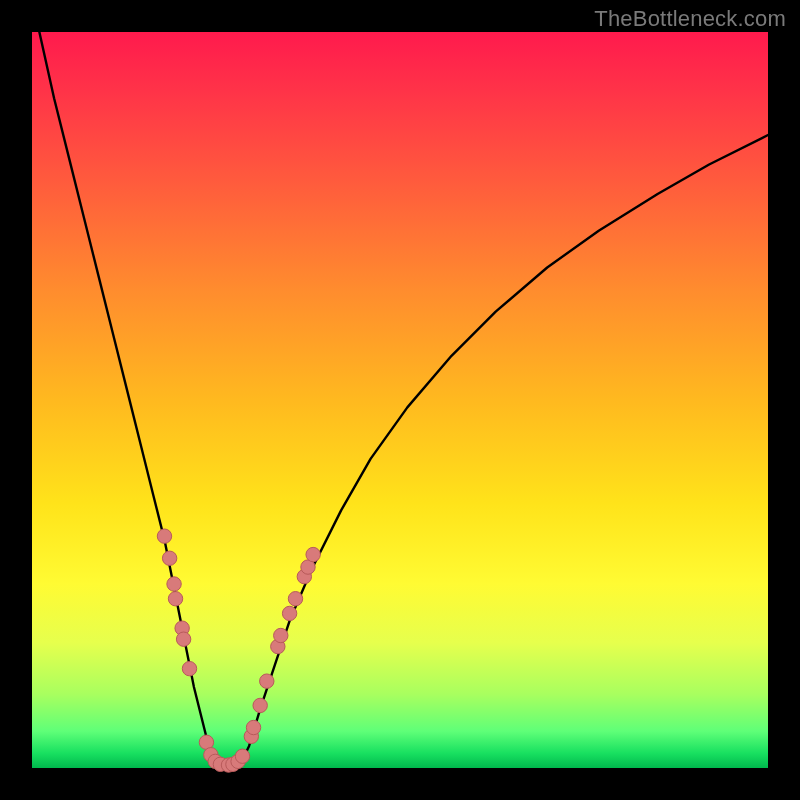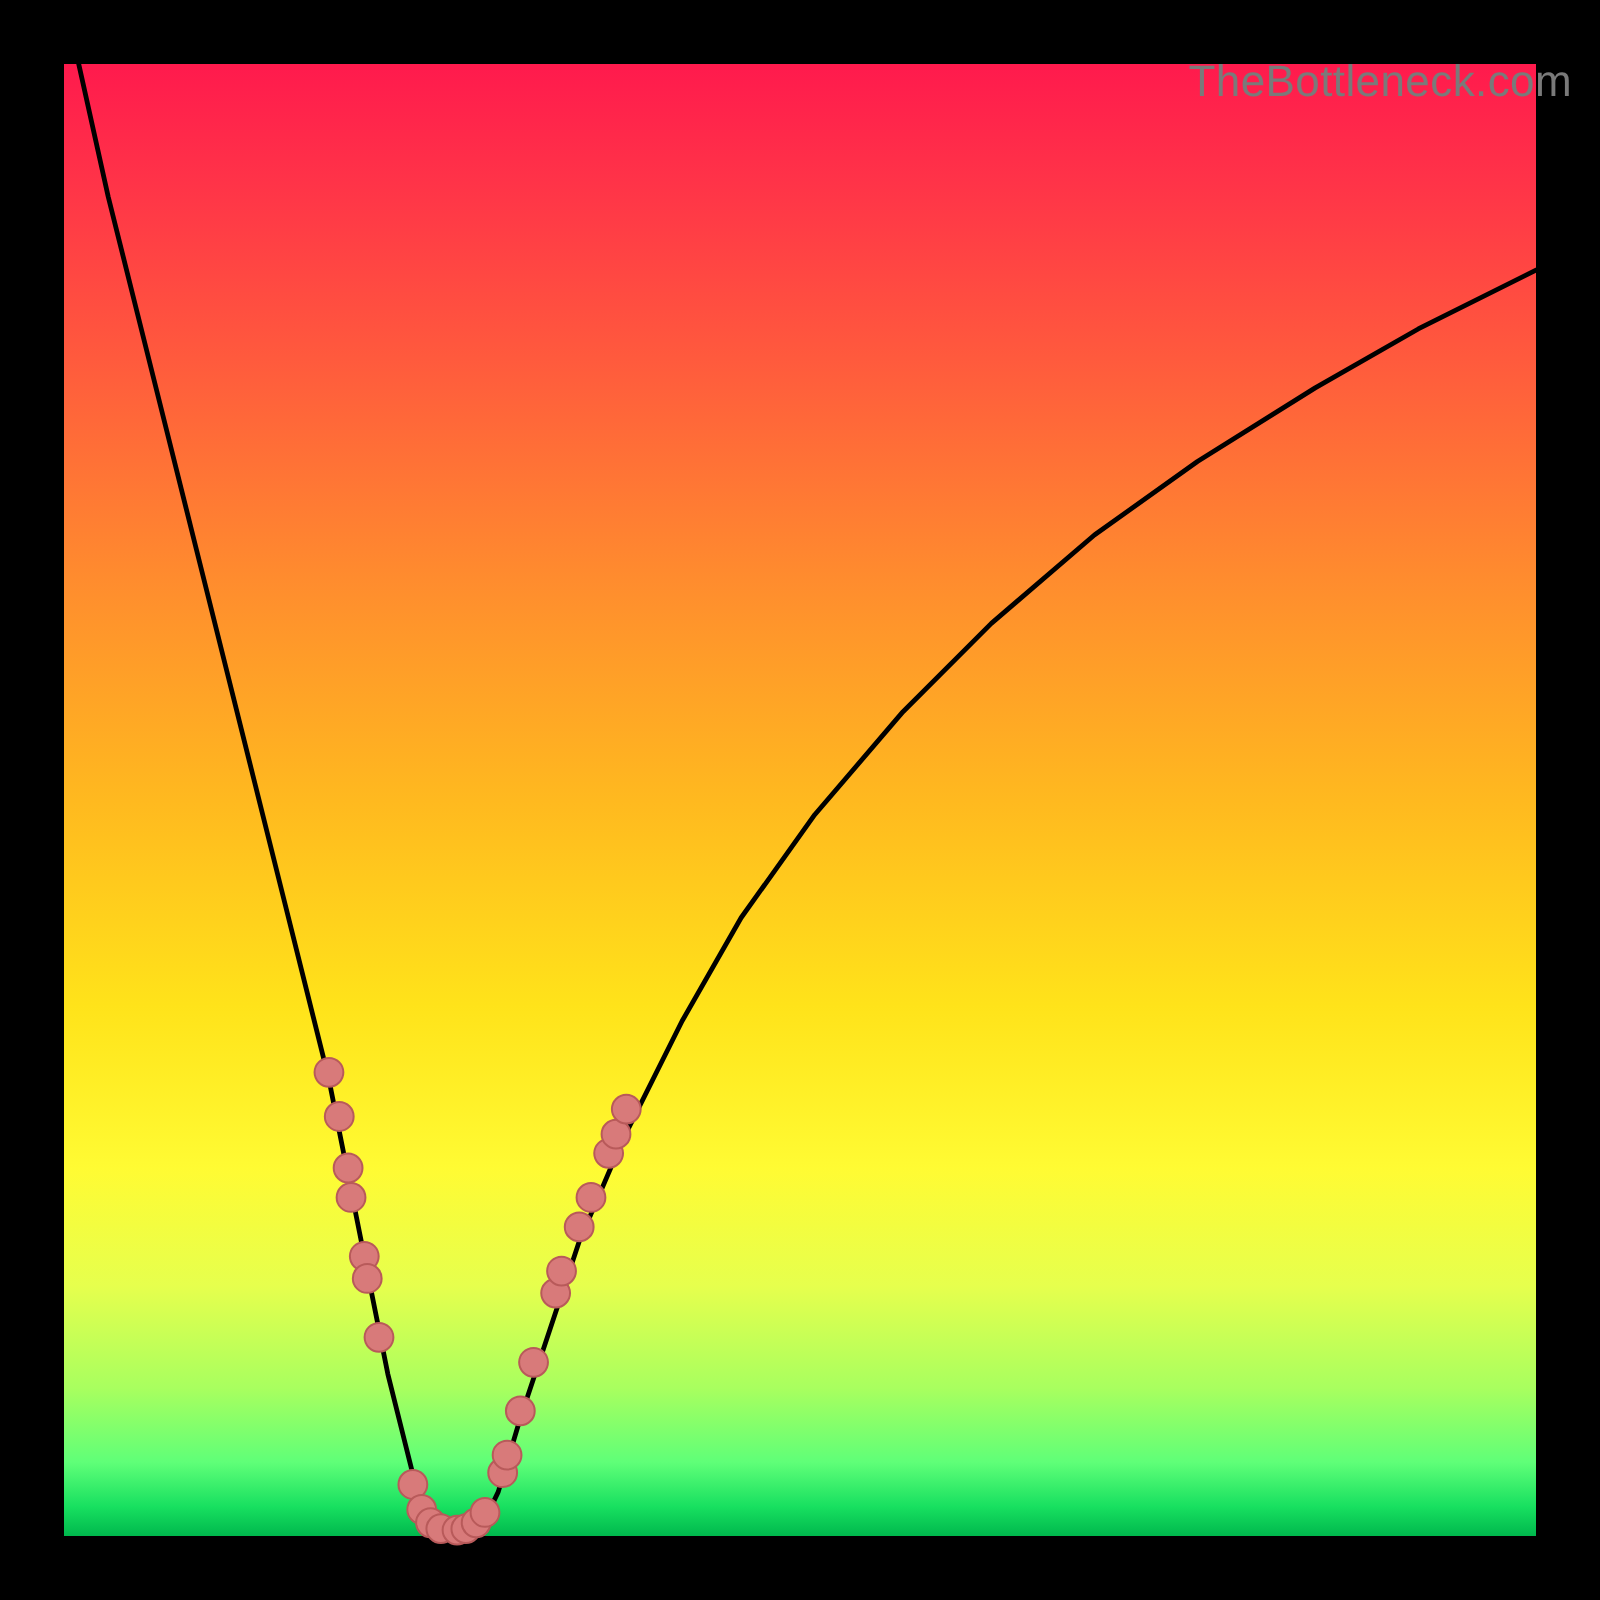--- a/index.html
+++ b/index.html
@@ -42,21 +42,20 @@
   .watermark {
     position: absolute;
     top: 6px;
     right: 14px;
     color: #7a7a7a;
     font-size: 22px;
     font-weight: 500;
     letter-spacing: 0.2px;
     z-index: 20;
     user-select: none;
-    margin-top: 22px;
   }
   svg.curves {
     position: absolute;
     left: 0;
     top: 0;
     width: 736px;
     height: 736px;
     overflow: visible;
   }
 </style>

